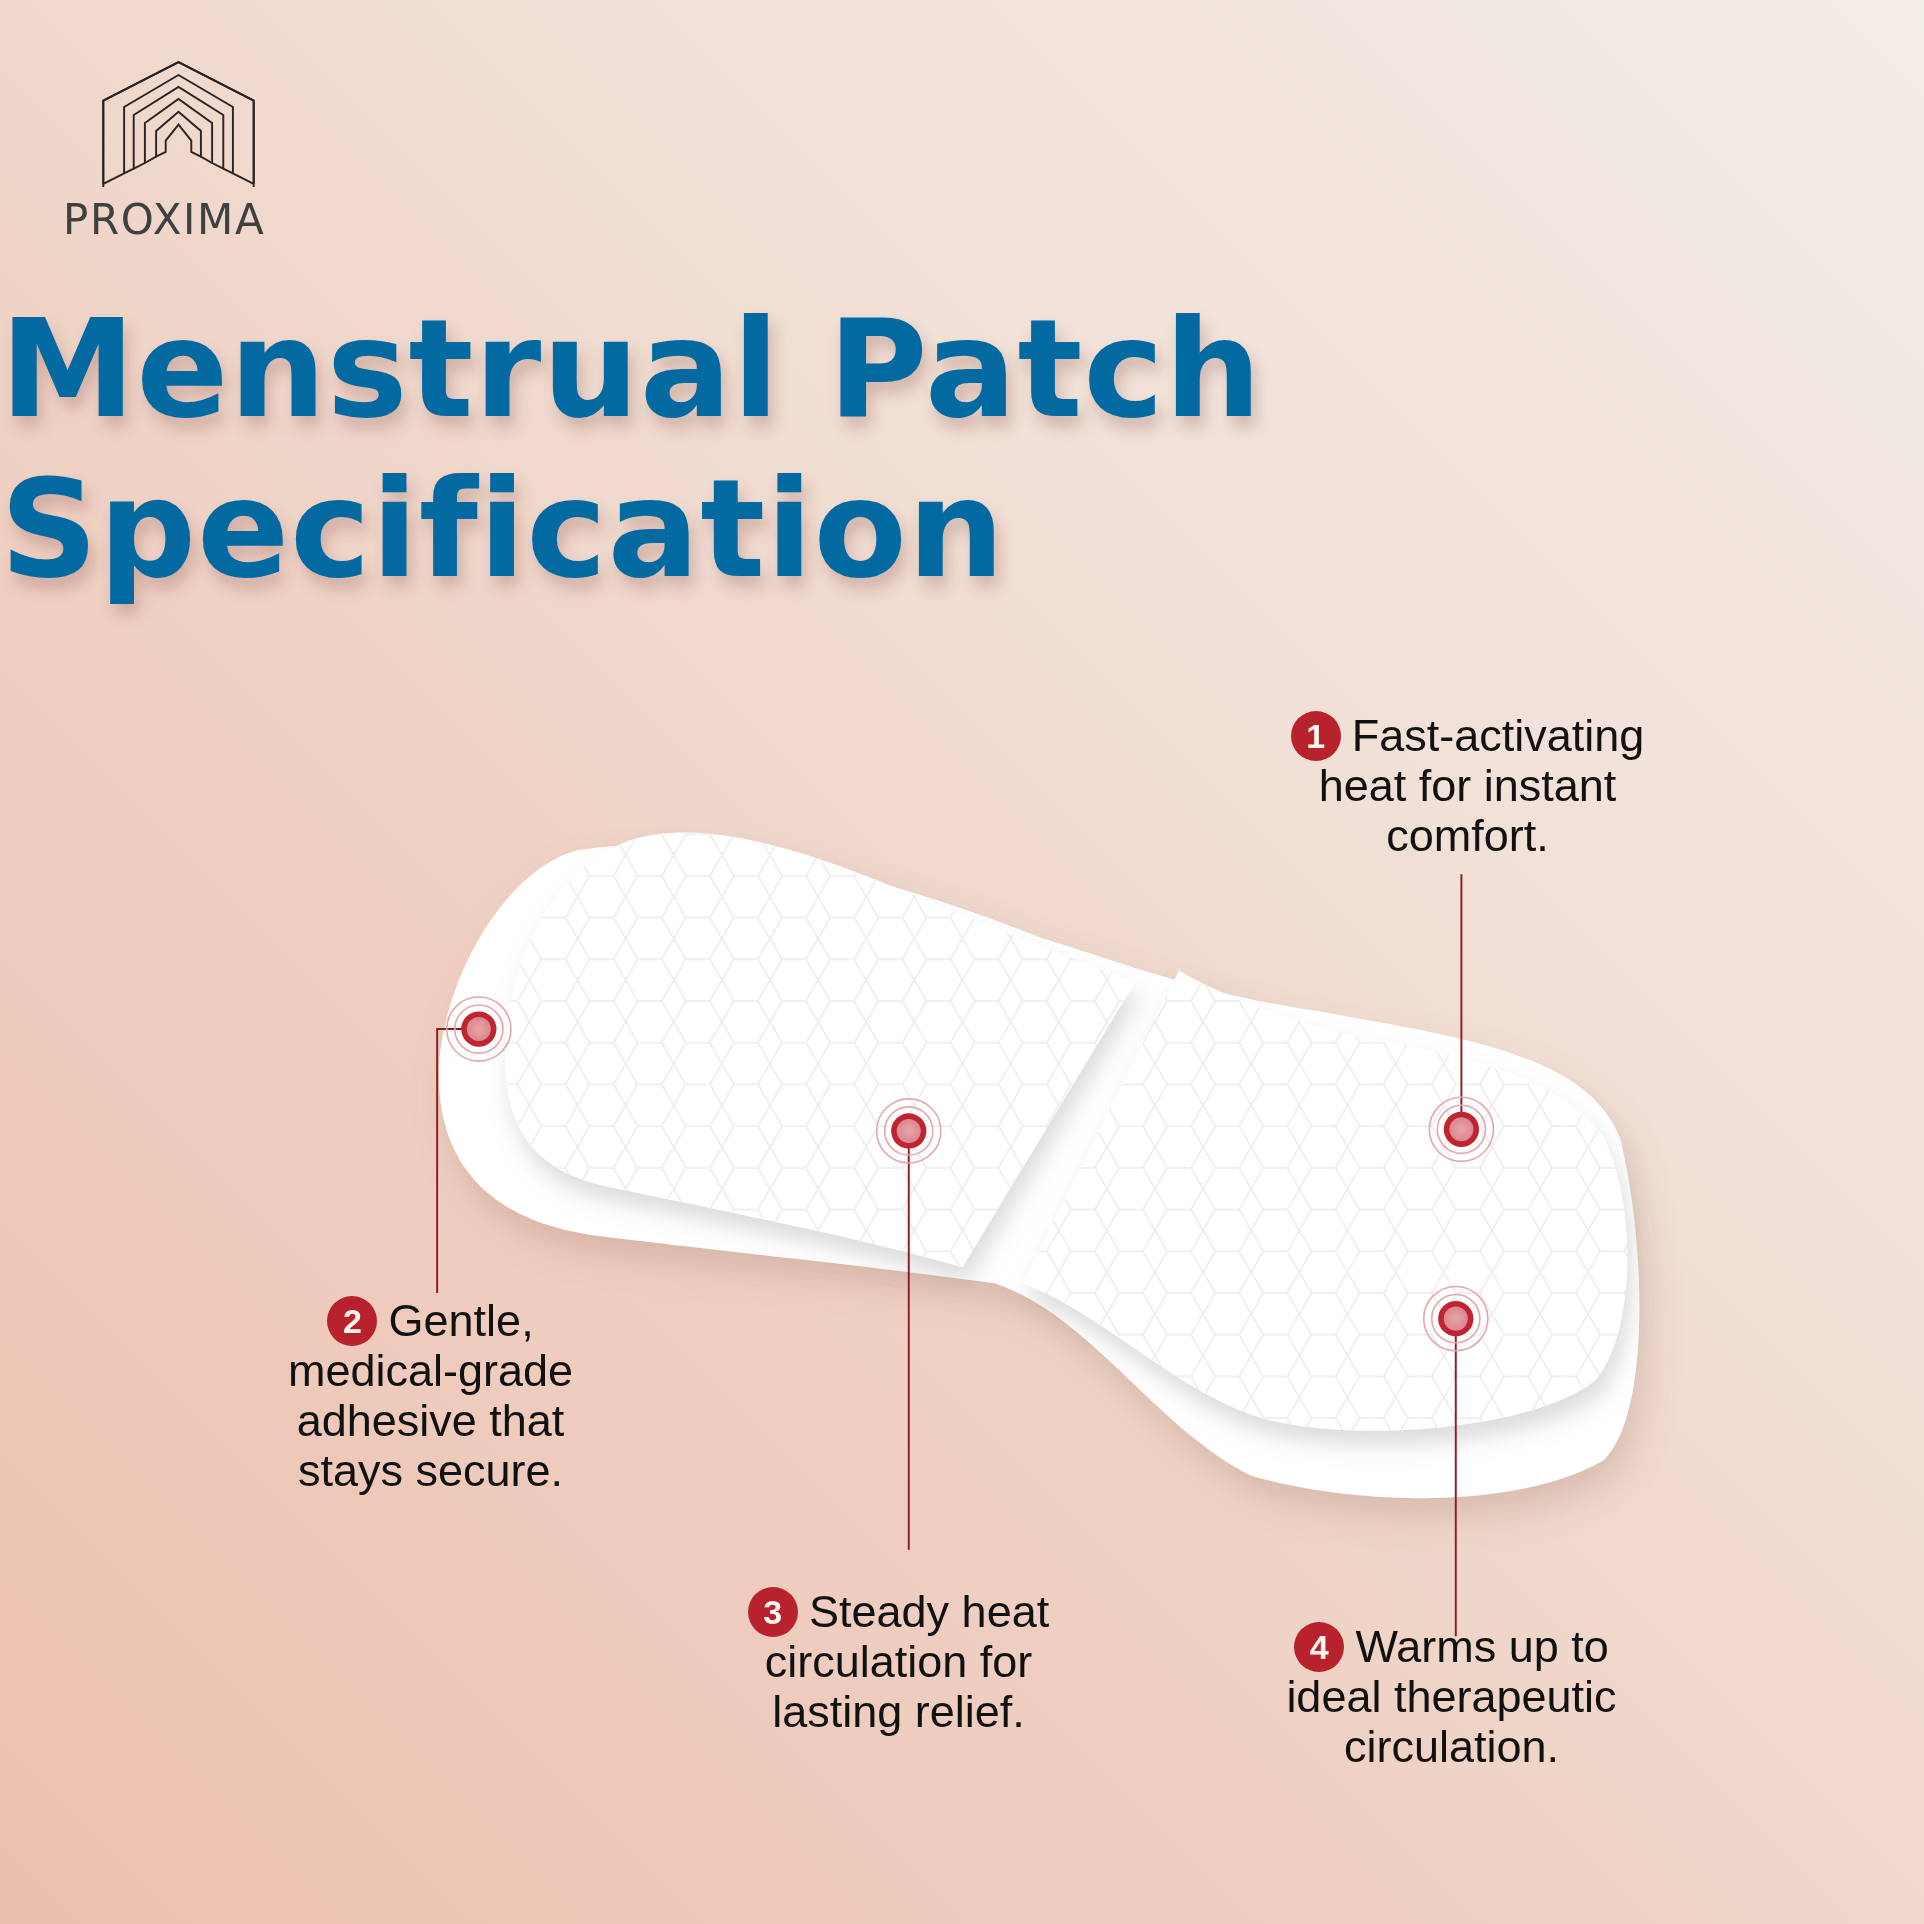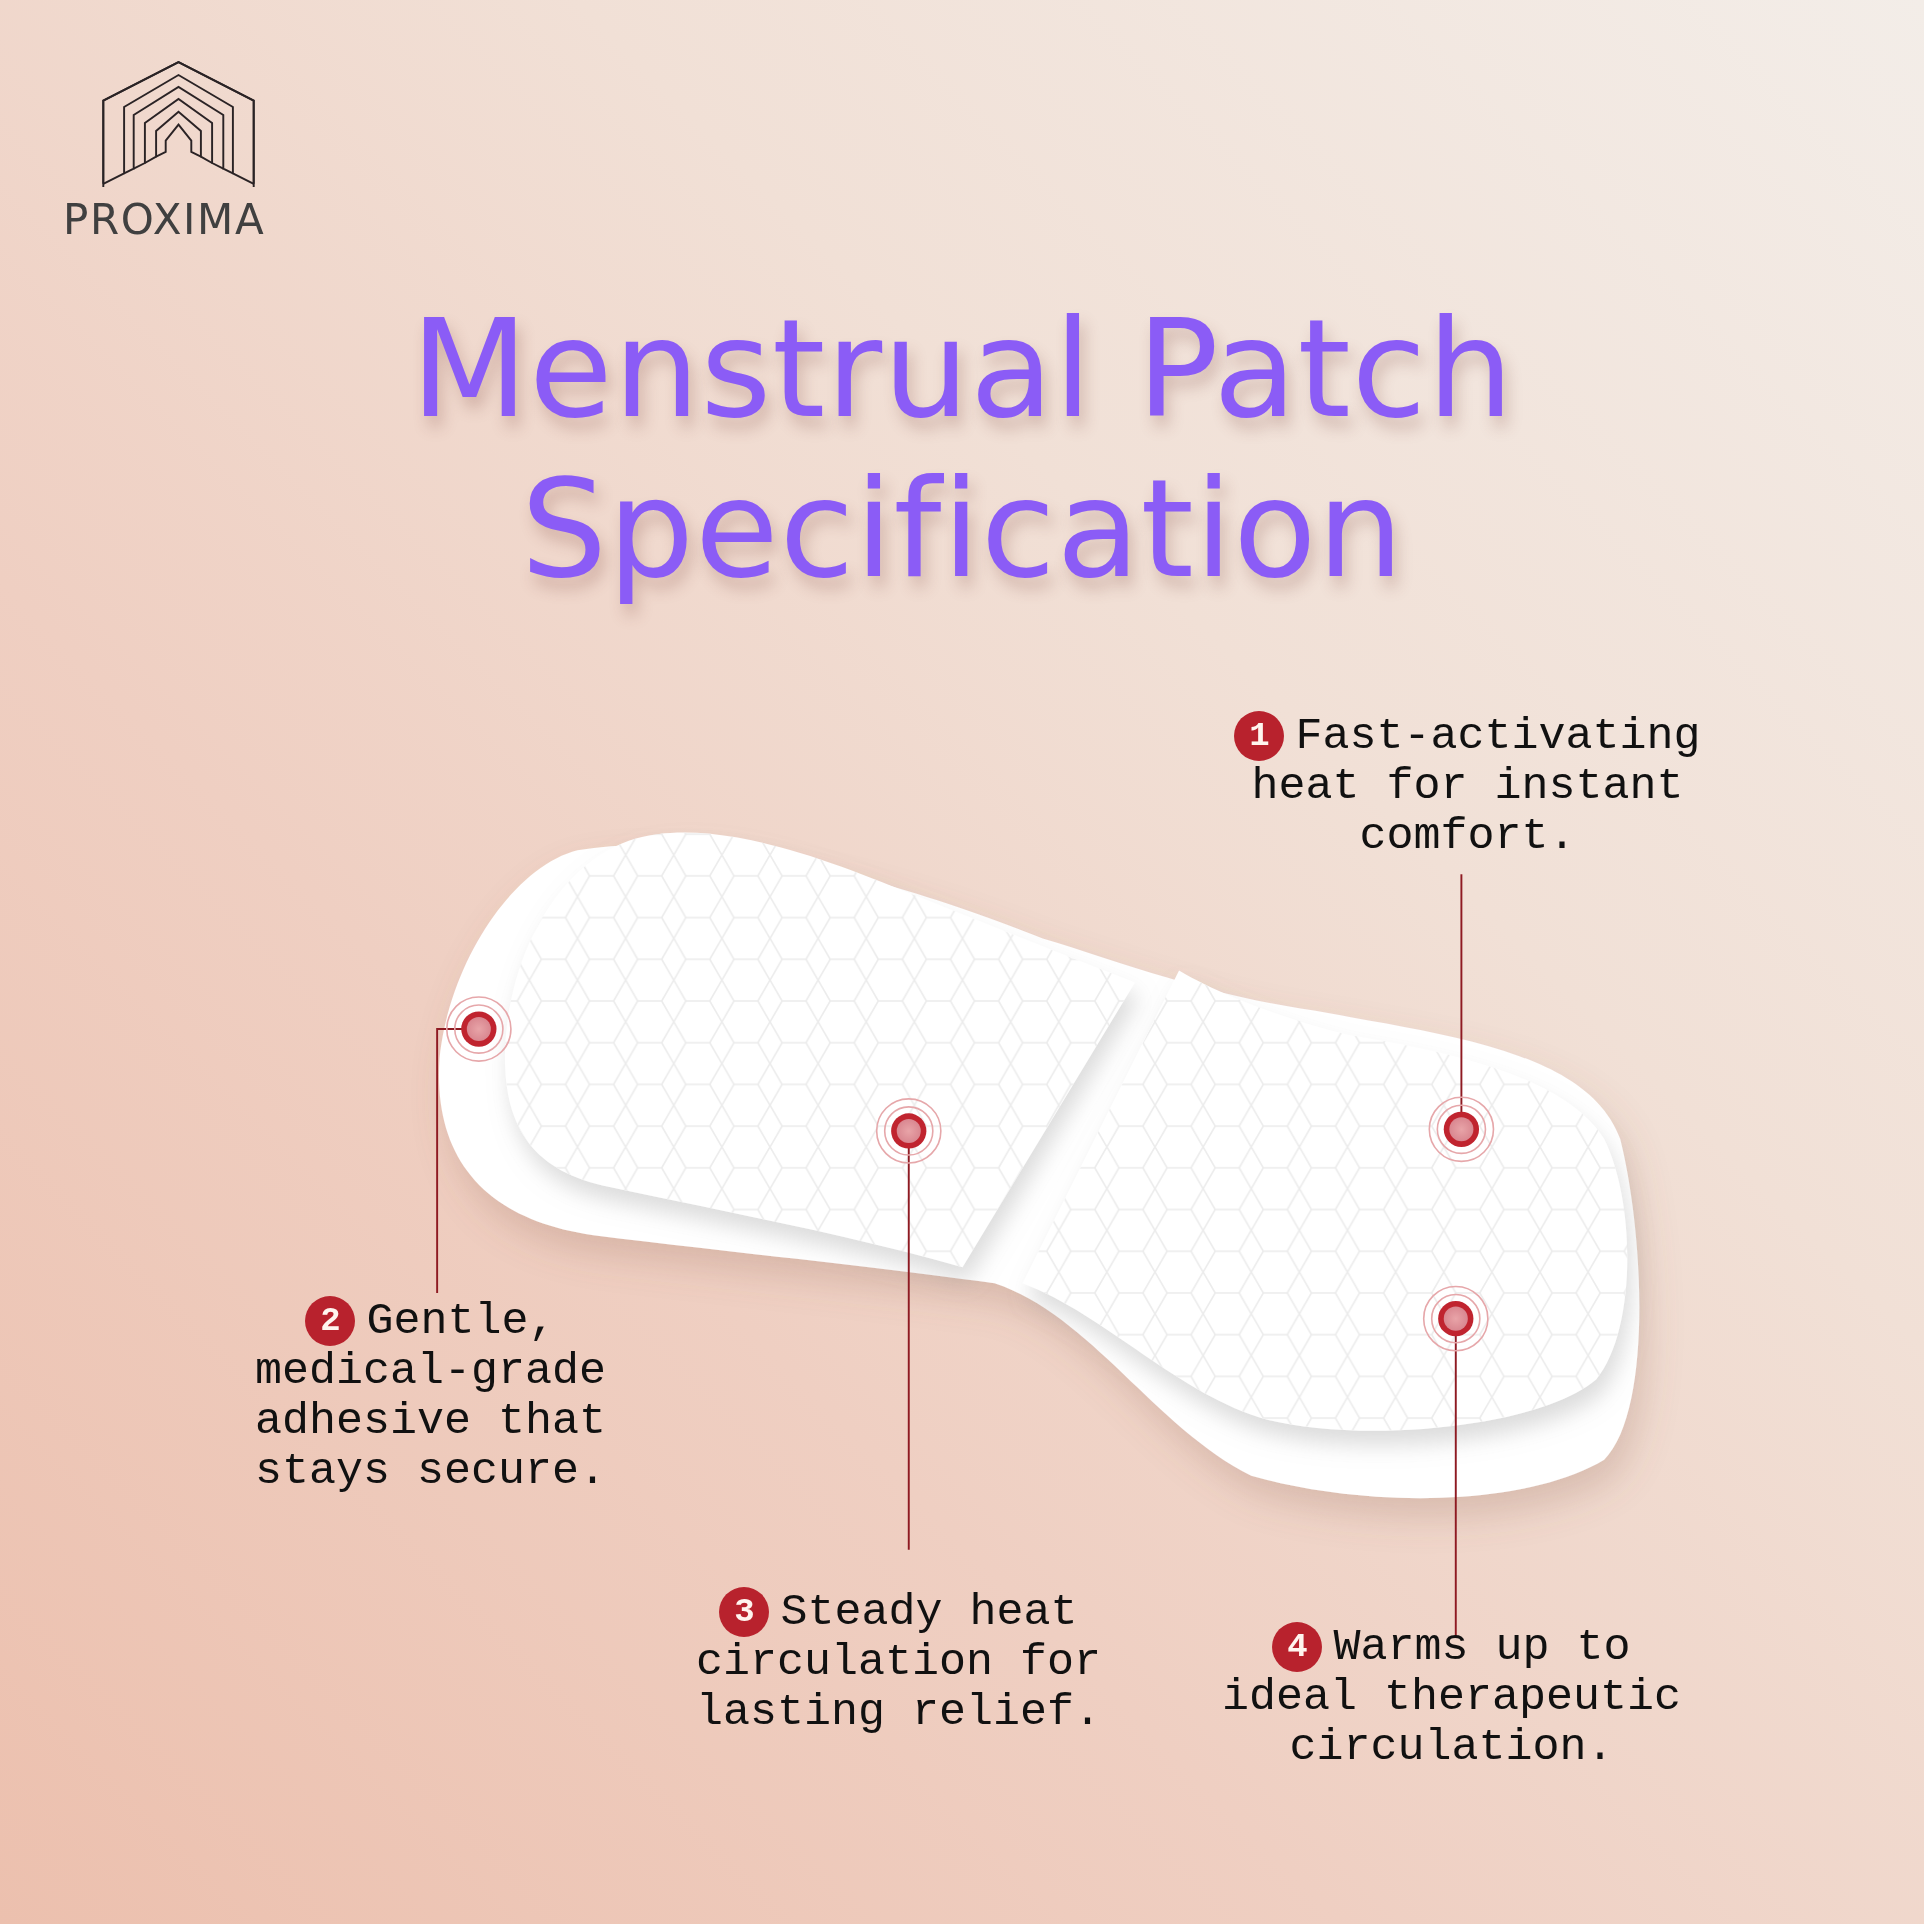--- a/index.html
+++ b/index.html
@@ -9,28 +9,28 @@
     font-family: "Liberation Sans", sans-serif;
   }
   .logo { position: absolute; left: 63px; top: 59px; width: 233px; height: 192px; }
   .logo svg { position: absolute; left: 37px; top: 0; }
   .logo-text {
     position: absolute; left: 0; top: 136px; width: 233px;
     font-family: "DejaVu Sans", sans-serif; font-size: 42px; letter-spacing: 1.6px;
     color: #404040; font-weight: 400;
   }
   .title {
-    position: absolute; left: 0; top: 289px; width: 1925px; text-align: center;
-    color: #8b5cf6; font-family: "DejaVu Sans", sans-serif; font-weight: normal;
+    position: absolute; left: 0; top: 289px; width: 1925px; 
+    color: #0369a1; font-family: "DejaVu Sans", sans-serif; font-weight: bold;
     font-size: 136px; line-height: 160px; letter-spacing: 0.8px;
     text-shadow: 4.8px 11.2px 14.4px rgba(120, 60, 50, 0.25);
   }
   .patch { position: absolute; left: 0; top: 0; width: 1925px; height: 1925px; }
   .callout {
-    position: absolute; font-family: Liberation Mono, monospace; color: #111;
+    position: absolute; font-family: Liberation Sans, sans-serif; color: #111;
     font-size: 45px; line-height: 50px; text-align: center;
   }
   .badge {
     display: inline-block; width: 50px; height: 50px; border-radius: 50%;
     background: #b8222d; color: #fff5ef; font-weight: bold; font-size: 34px;
     line-height: 50px; text-align: center; vertical-align: 3.2px; margin-right: 11.2px;
   }
   .c1 { left: 1227px; top: 711px; width: 481px; }
   .c2 { left: 230px; top: 1296px; width: 401px; }
   .c3 { left: 690px; top: 1587px; width: 417px; }

